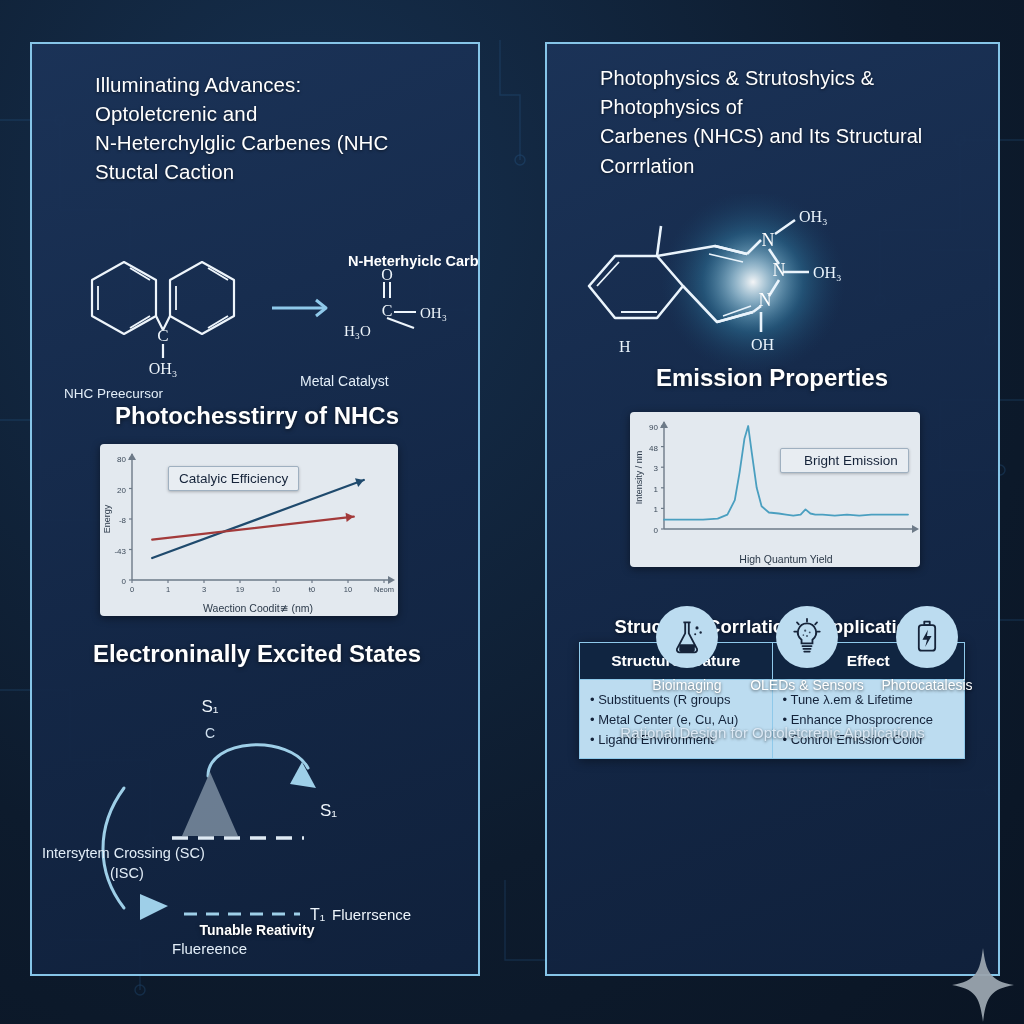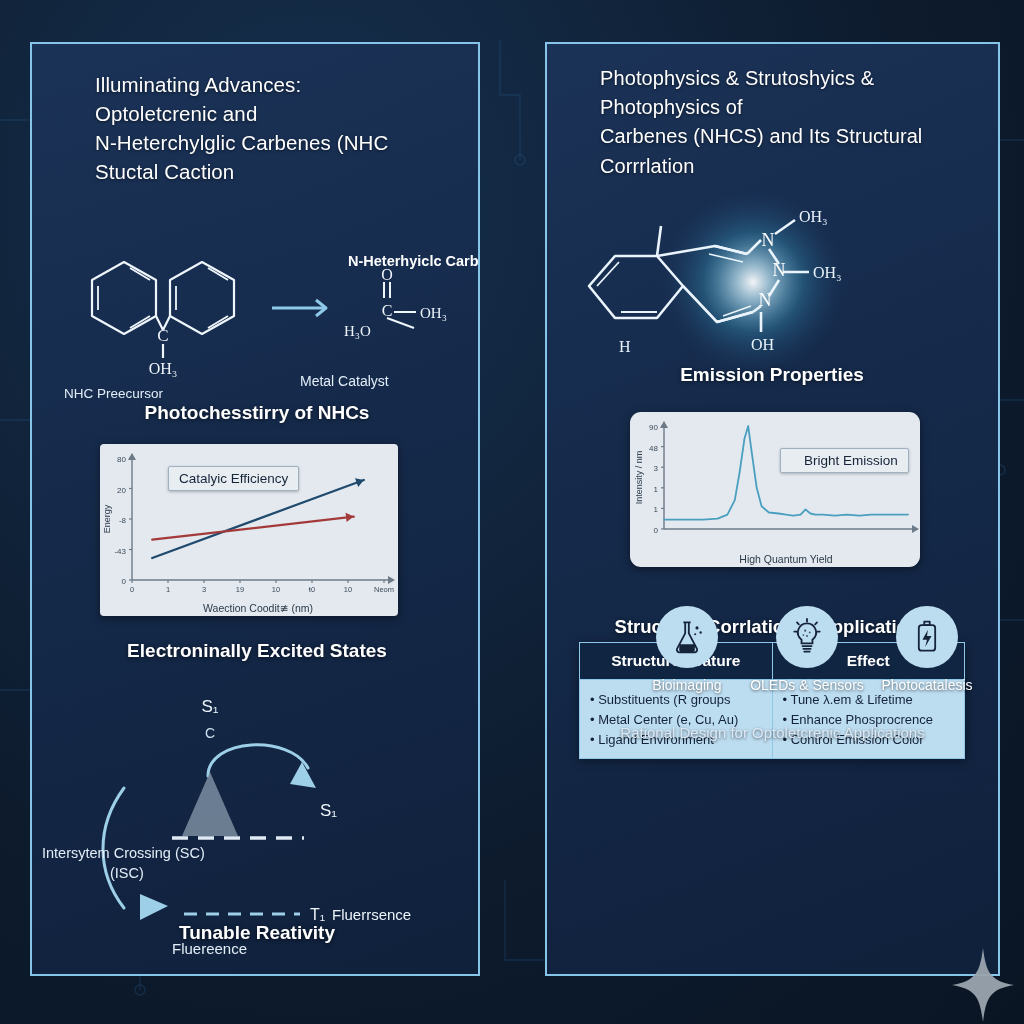--- a/index.html
+++ b/index.html
@@ -26,34 +26,34 @@
   #panel-right { left: 545px; width: 455px; }
 
   .p-title {
     color:#ffffff; font-weight:normal; font-size:20.5px; line-height:1.42;
     letter-spacing:.1px; text-shadow:0 1px 3px rgba(0,0,0,.55);margin-left:29px;
   }
   #panel-left  .p-title { padding: 26px 26px 0 34px; }
   #panel-right .p-title { padding: 20px 20px 0 24px; font-size:20px; line-height:1.46;}
 
   .sec-head {
-    color:#fff; font-weight:bold; font-size:19px; text-align:center;
+    color:#fff; font-weight:bold; font-size:24px; text-align:center;
     text-shadow:0 1px 4px rgba(0,0,0,.6);
   }
 
   
   #scheme { position:absolute; top:196px; left:0; width:450px; height:180px; }
 
   
   .chartbox {
     position:absolute; background:#e3e9ef; border-radius:4px;
     box-shadow:0 2px 8px rgba(0,0,0,.45);
   }
   #chart-left  { left:68px;  top:400px; width:298px; height:172px; }
-  #chart-right { left:83px;  top:48px;  width:290px; height:155px;border-radius:11px; }
+  #chart-right { left:83px;  top:48px;  width:290px; height:155px; }
 
   .badge {
     position:absolute; background:#e8edf2; border:1px solid #9fb0c0;
     color:#16243a; font-size:13.5px; padding:4px 10px; border-radius:2px;
     box-shadow:0 1px 3px rgba(0,0,0,.25); white-space:nowrap;
   }
 
   
   #tbl {
     position:absolute; left:32px; top:400px; width:386px;
@@ -232,21 +232,21 @@
       <text x="178" y="36" fill="#eef5fb" font-size="17" text-anchor="middle">S₁</text>
       <text x="178" y="62" fill="#cfe0ef" font-size="14" text-anchor="middle">C</text>
       <text x="288" y="140" fill="#eef5fb" font-size="17">S₁</text>
       <text x="10" y="182" fill="#e3eef8" font-size="14.5">Intersytem Crossing (SC)</text>
       <text x="78" y="202" fill="#e3eef8" font-size="14.5">(ISC)</text>
       <text x="278" y="244" fill="#eef5fb" font-size="16">T₁</text>
       <text x="300" y="244" fill="#eef5fb" font-size="15">Fluerrsence</text>
       <text x="140" y="278" fill="#e3eef8" font-size="15">Fluereence</text>
     </svg>
 
-    <div class="sec-head" style="position:absolute;top:878px;left:0;width:450px;font-size:19px">Tunable Reativity</div>
+    <div class="sec-head" style="position:absolute;top:878px;left:0;width:450px;font-size:14px">Tunable Reativity</div>
   </div>
 
   <div class="panel" id="panel-right">
 
     <div class="p-title" id="right-title">
         <div>Photophysics &amp; Strutoshyics &amp;</div>
         <div>Photophysics of</div>
         <div>Carbenes (NHCS) and Its Structural</div>
         <div>Corrrlation</div>
       </div>

